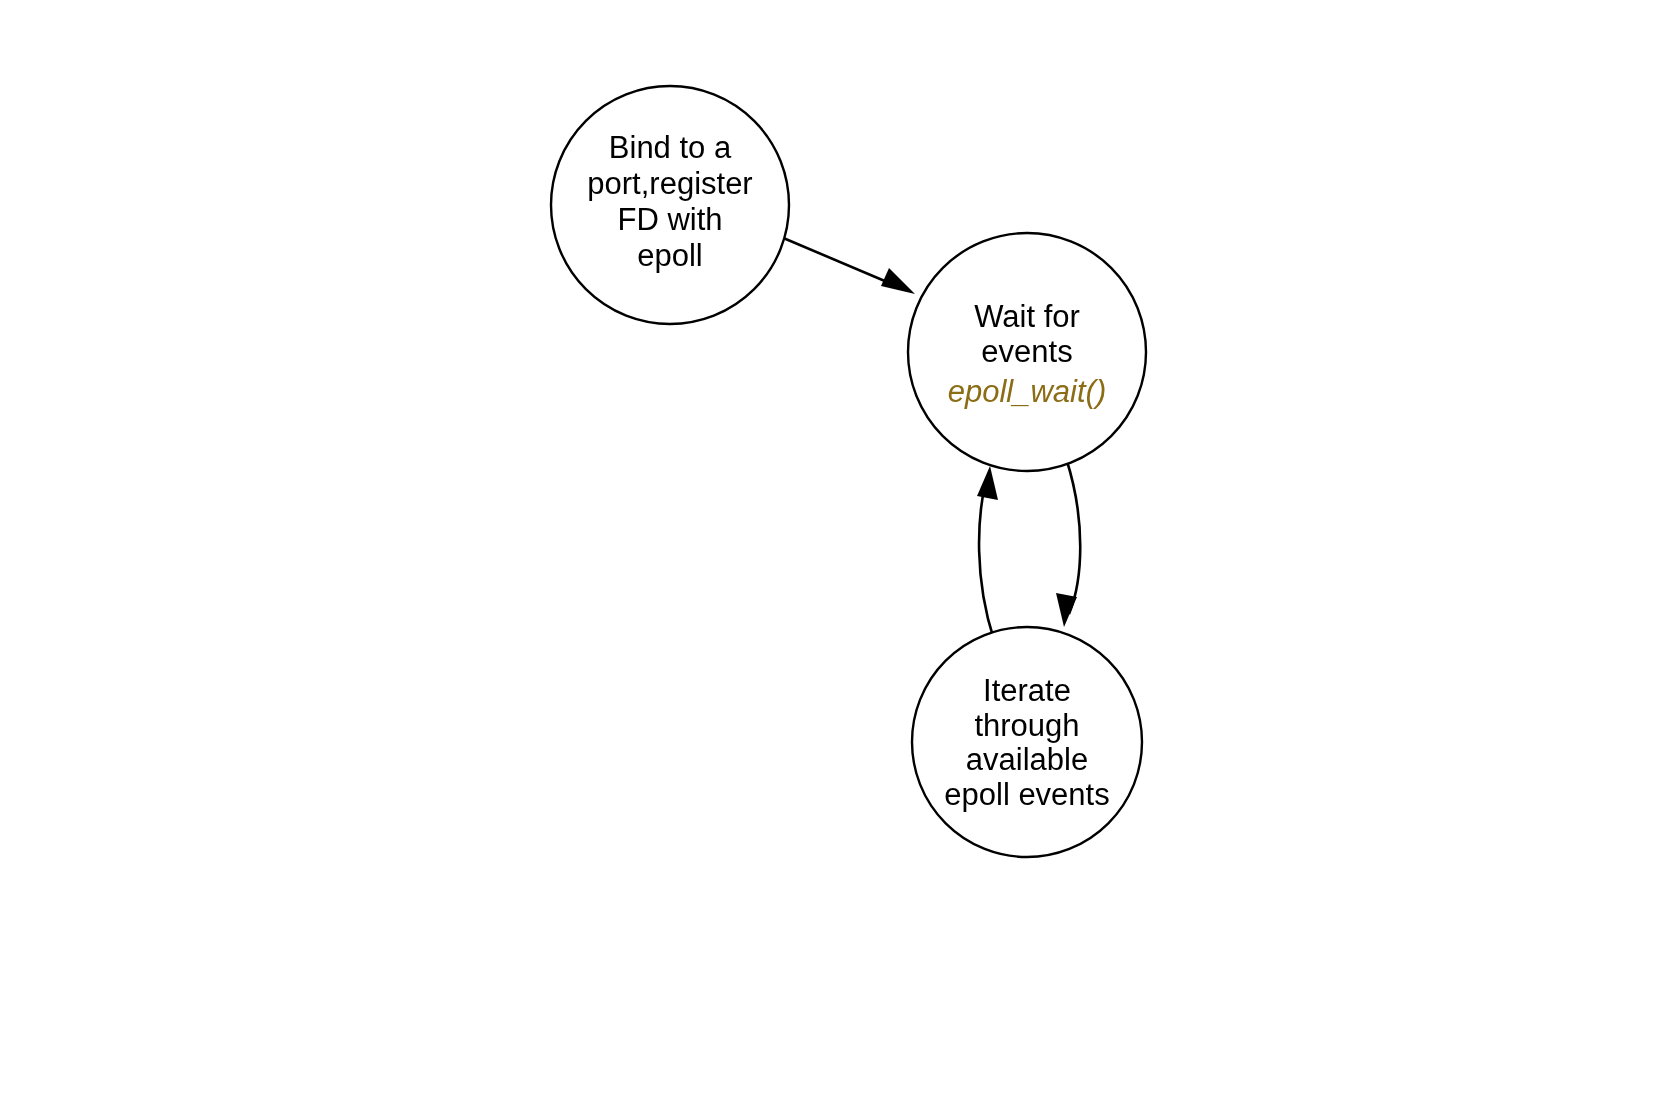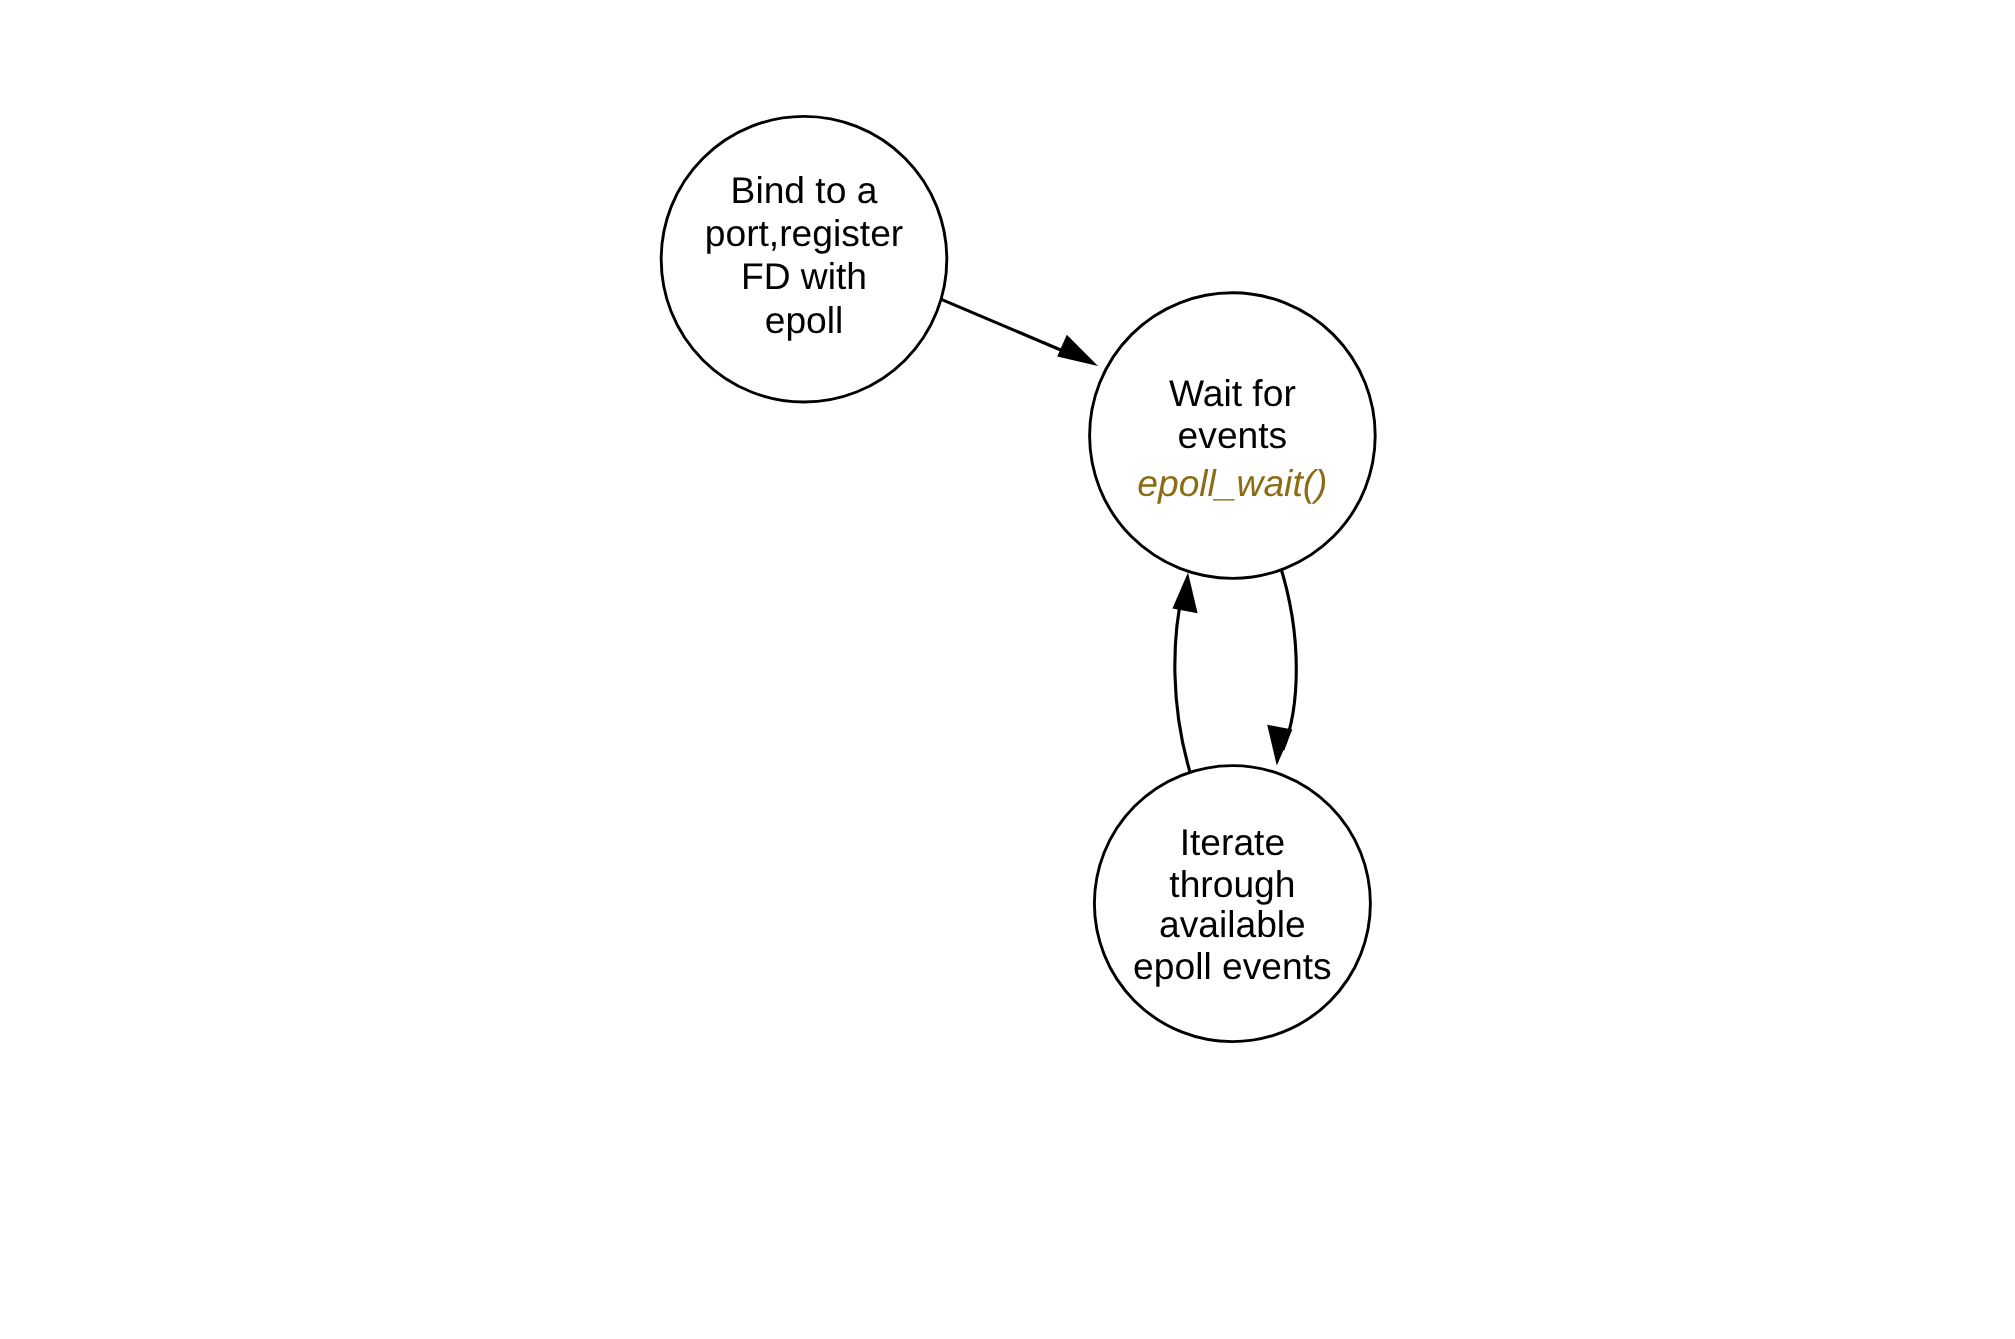--- a/index.html
+++ b/index.html
@@ -9,21 +9,21 @@
   }
   body {
     width: 1679px;
     height: 1116px;
     overflow: hidden;
     font-family: "Liberation Sans", sans-serif;
     position: relative;
   }
   #diagram-root {
     position: absolute;
-    top: 11px;
+    top: 0;
     left: 0;
     width: 1679px;
     height: 848px;
   }
   svg#flow-svg {
     display: block;
     width: 1679px;
     height: 1116px;
   }
   .node-circle {

